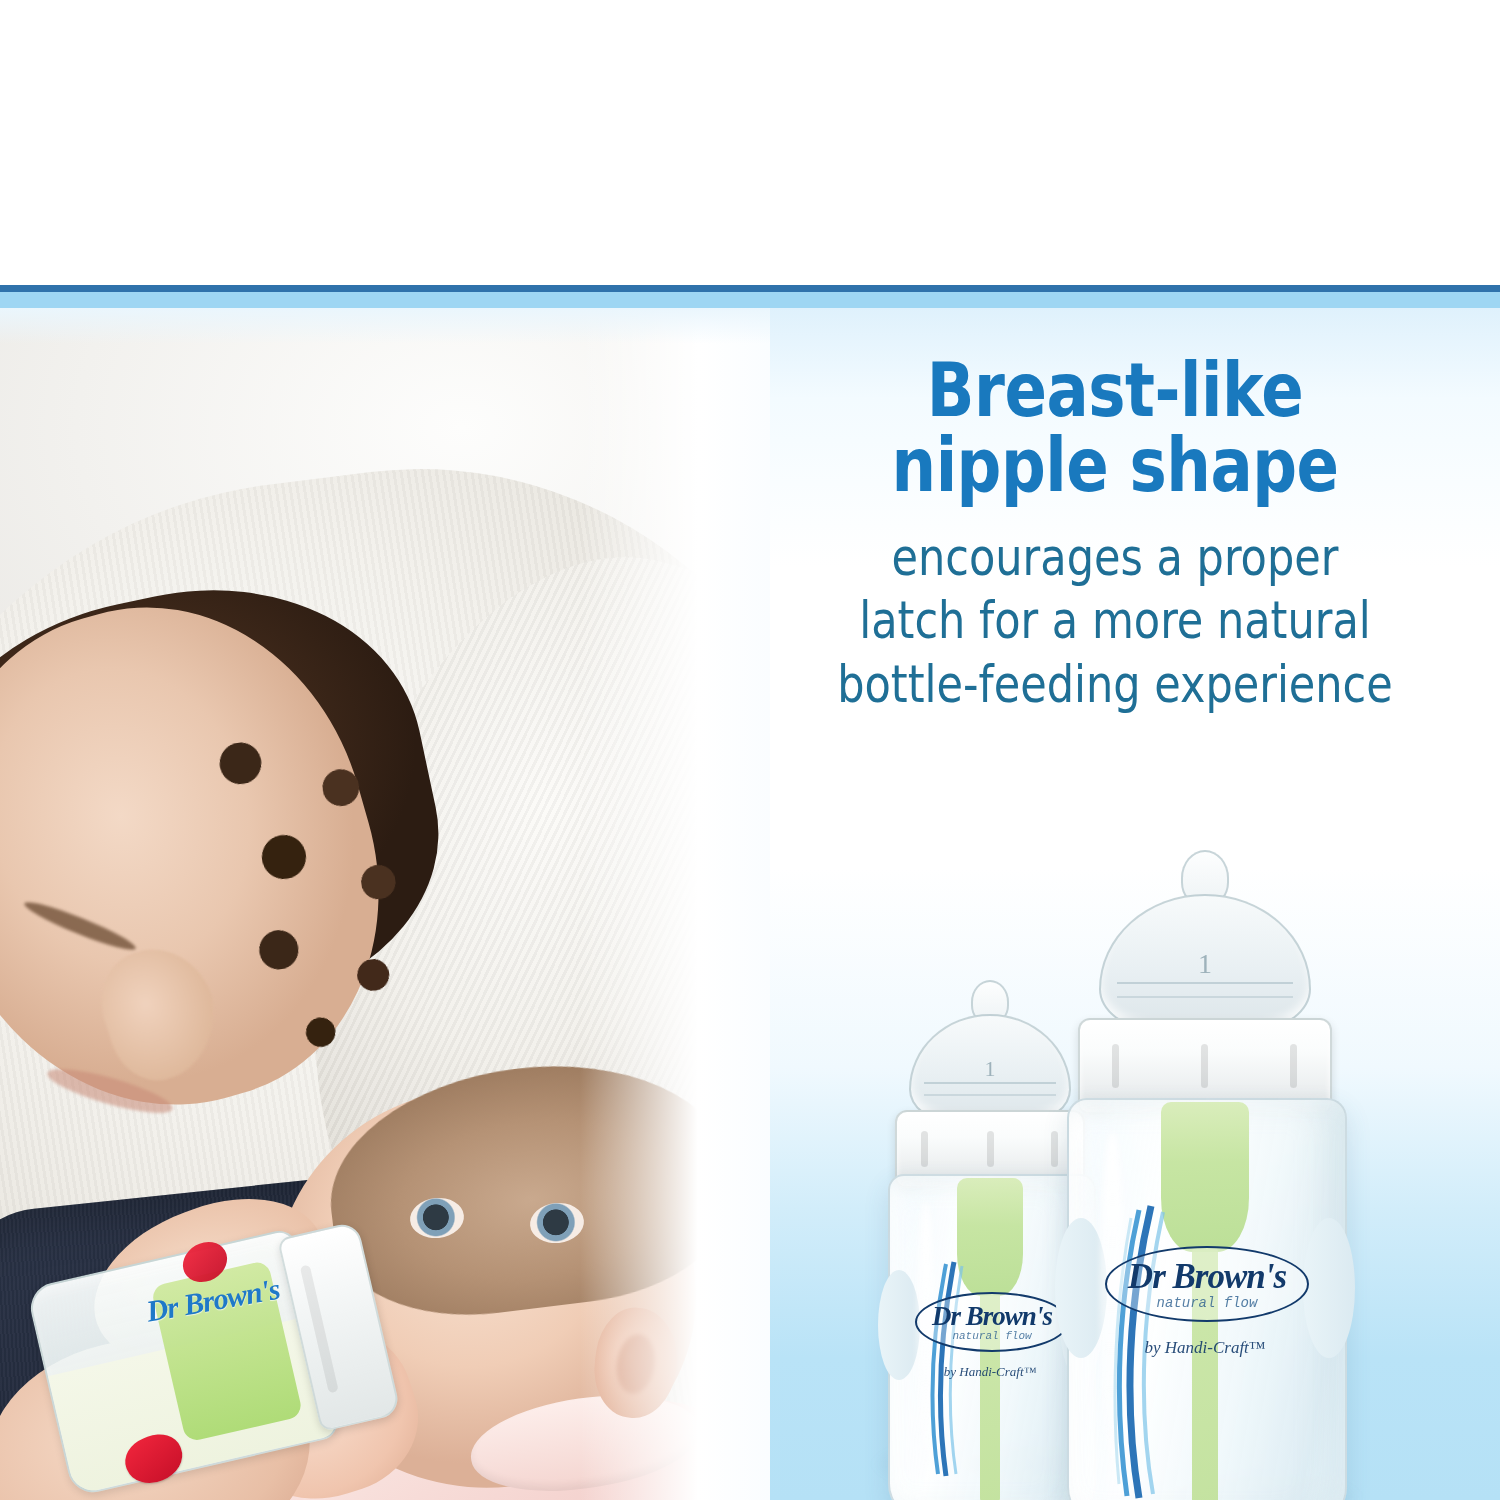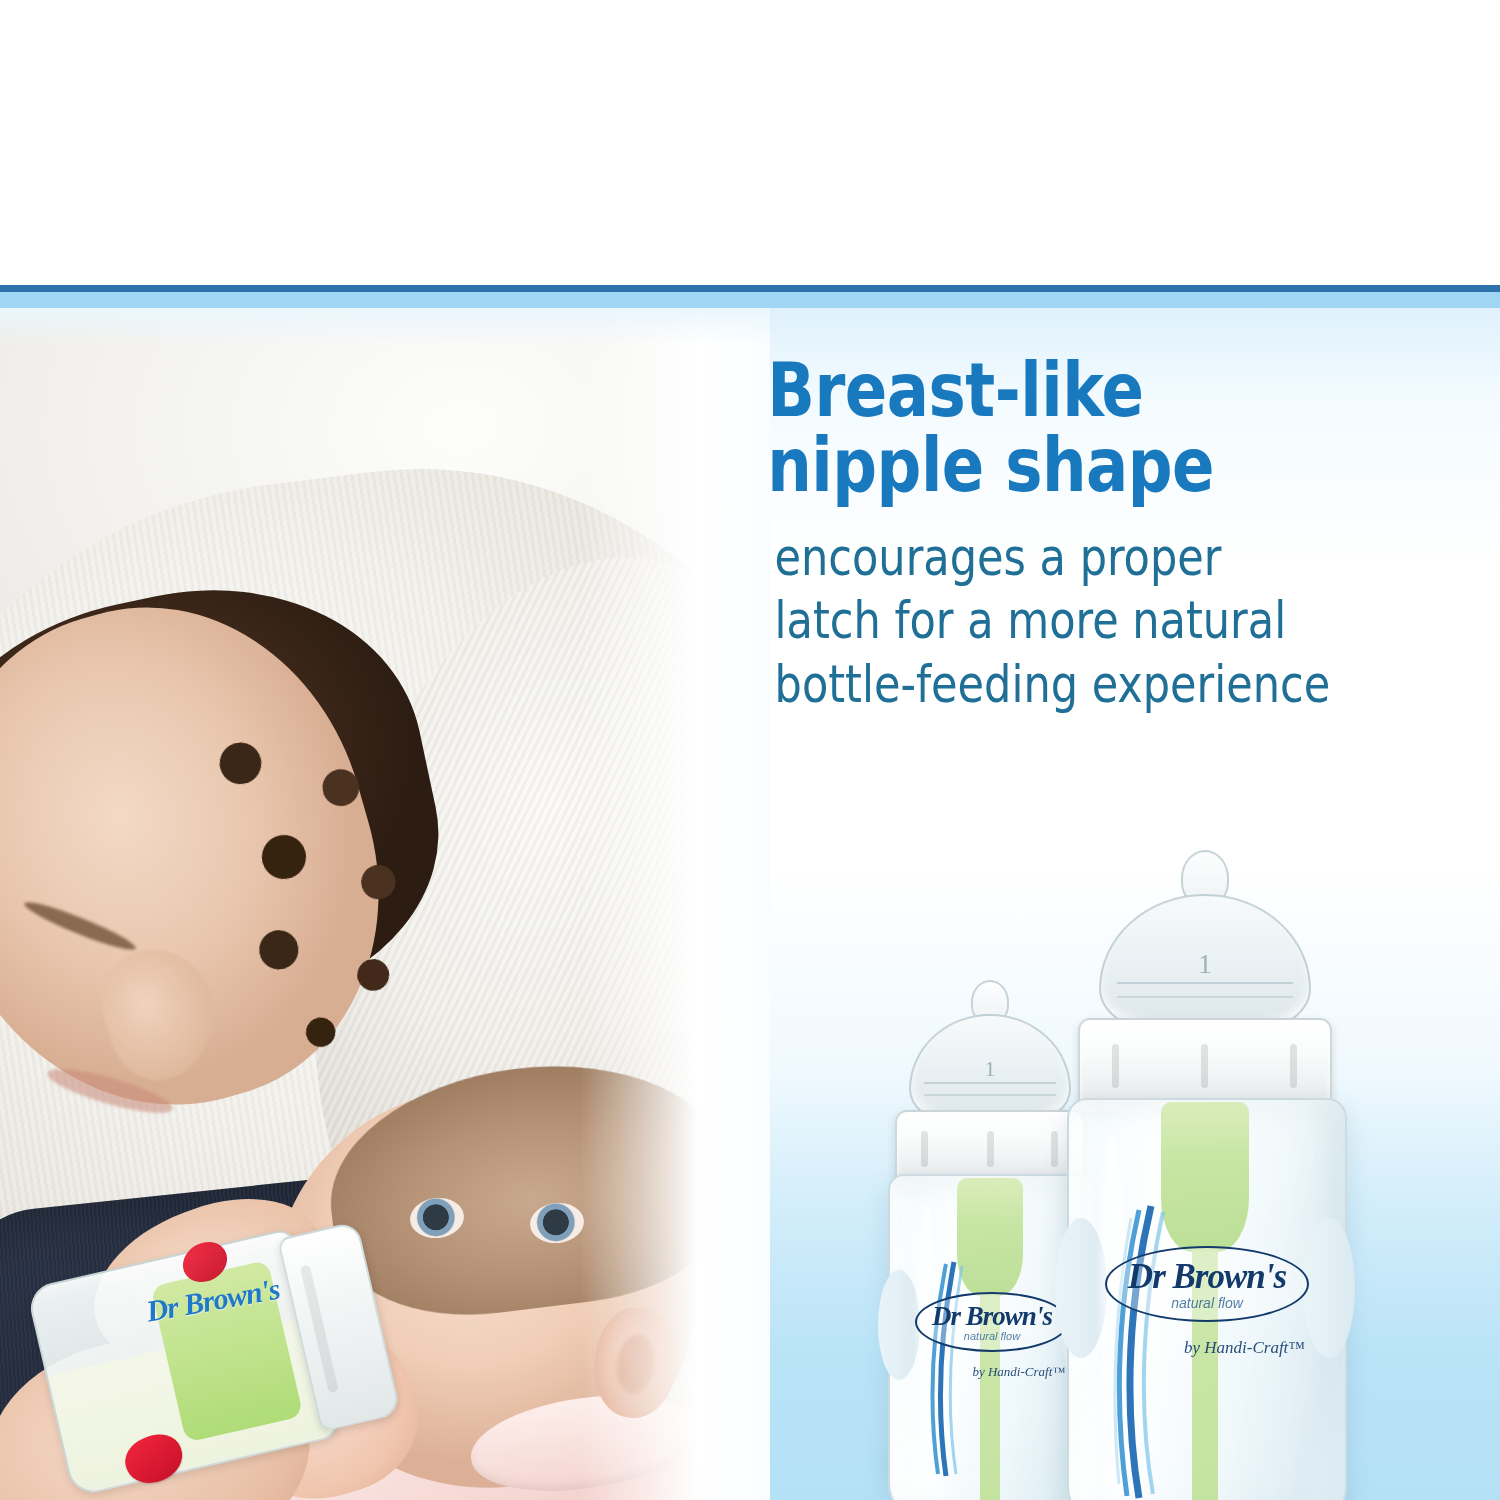--- a/index.html
+++ b/index.html
@@ -334,21 +334,21 @@
     border:2px solid rgba(200,212,212,.8);
     box-shadow:0 3px 8px rgba(0,0,0,.15);
   }
   .pbottle-collar::after{
     content:"";position:absolute;left:14px;top:30px;width:10px;height:130px;
     background:rgba(0,0,0,.07);border-radius:6px;
   }
 
   
   .copy{
-    position:absolute;left:745px;top:45px;width:740px;
+    position:absolute;left:745px;top:45px;width:740px;text-align:center;
   }
   .copy-h{
     color:#1979be;
     font-size:74px;line-height:1.02;font-weight:700;
     font-family:"Liberation Sans Narrow","DejaVu Sans Condensed","Liberation Sans",sans-serif;
     margin:0;letter-spacing:-0.5px;
     transform:scaleX(.94);transform-origin:center;
   }
   .copy-p{
     color:#1f6f96;
@@ -447,27 +447,27 @@
     background:rgba(255,255,255,.35);
     display:flex;flex-direction:column;align-items:center;justify-content:center;
   }
   .blogo-name{
     color:#123a6b;font-weight:700;font-style:italic;
     font-family:"Liberation Serif",serif;
     letter-spacing:-1px;white-space:nowrap;line-height:1;
   }
   .blogo-tag{
     color:#2b5f8f;font-style:italic;
-    font-family:Liberation Sans, sans-serif;
+    font-family:Liberation Mono, monospace;
     white-space:nowrap;opacity:.8;line-height:1;
   }
   .blogo-by{
     color:#123a6b;font-style:italic;
     font-family:"Liberation Serif",serif;
-    white-space:nowrap;opacity:.9;text-align:right;
+    white-space:nowrap;opacity:.9;
   }
   .bshadow{
     position:absolute;border-radius:50%;
     background:radial-gradient(ellipse at 50% 50%, rgba(80,130,160,.26) 0%, rgba(80,130,160,0) 70%);
     filter:blur(5px);
   }
 </style>
 </head>
 <body>
 

